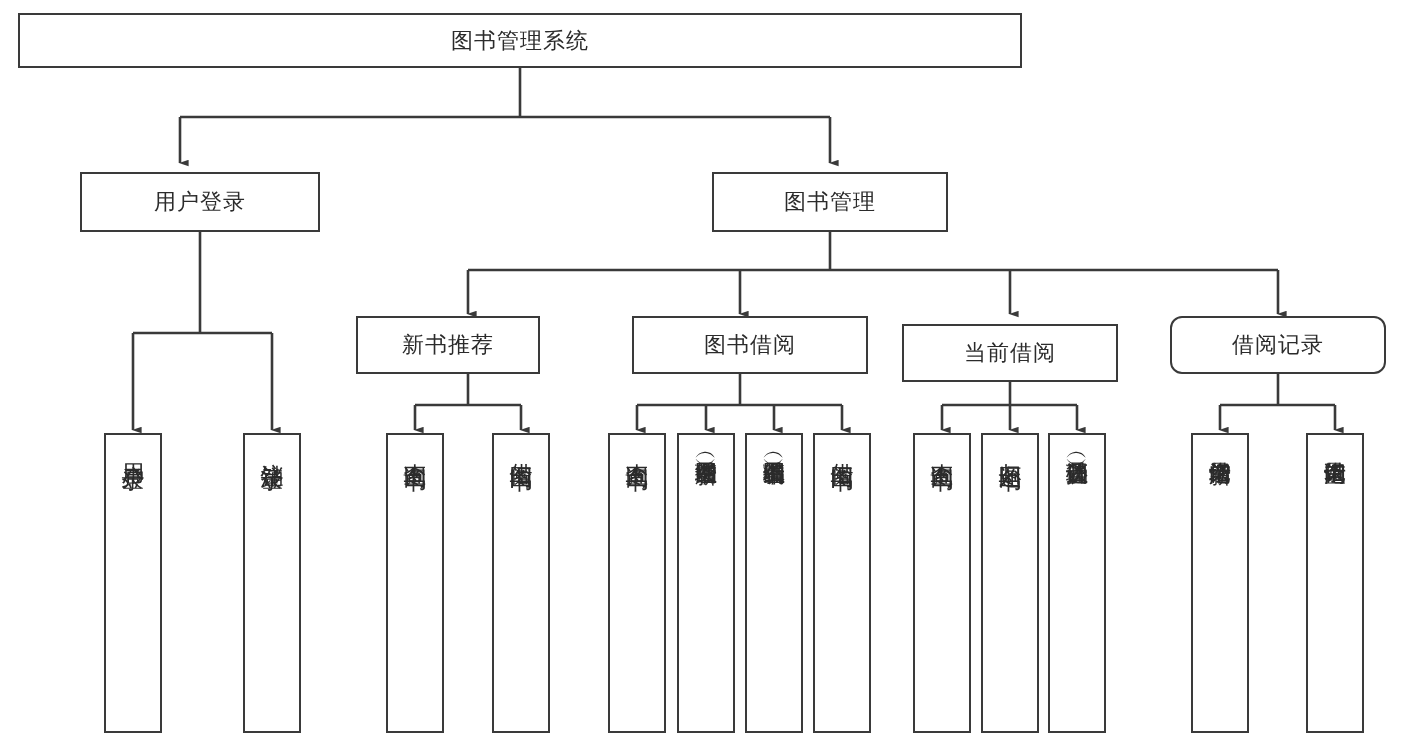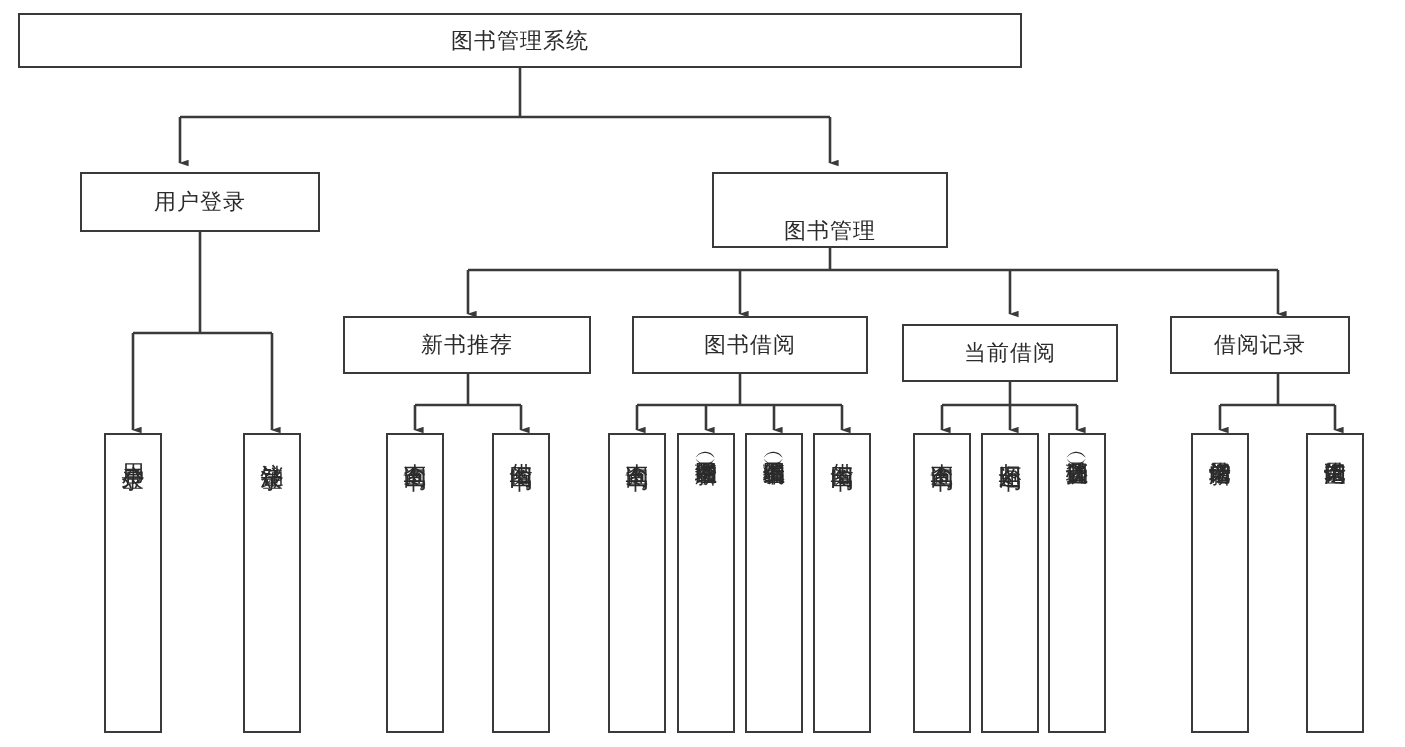--- a/index.html
+++ b/index.html
@@ -124,34 +124,34 @@
     </g>
   </svg>
 
   <div class="node-box horizontal" style="left:18px; top:13px; width:1004px; height:55px;">
     <span>图书管理系统</span>
   </div>
 
   <div class="node-box horizontal" style="left:80px; top:172px; width:240px; height:60px;">
     <span>用户登录</span>
   </div>
-  <div class="node-box horizontal" style="left:712px; top:172px; width:236px; height:76px;align-items:flex-end;">
+  <div class="node-box horizontal" style="left:712px; top:172px; width:236px; height:60px;">
     <span>图书管理</span>
   </div>
 
-  <div class="node-box horizontal" style="left:343px; top:316px; width:248px; height:58px;">
+  <div class="node-box horizontal" style="left:356px; top:316px; width:184px; height:58px;">
     <span>新书推荐</span>
   </div>
   <div class="node-box horizontal" style="left:632px; top:316px; width:236px; height:58px;">
     <span>图书借阅</span>
   </div>
   <div class="node-box horizontal" style="left:902px; top:324px; width:216px; height:58px;">
     <span>当前借阅</span>
   </div>
-  <div class="node-box horizontal" style="left:1170px; top:316px; width:180px; height:58px;">
+  <div class="node-box horizontal" style="left:1170px; top:316px; width:216px; height:58px;border-radius:12px;">
     <span>借阅记录</span>
   </div>
 
   <div class="node-box vertical" style="left:104px; top:433px; width:58px; height:300px;">
     <span class="vlabel">用户登录</span>
   </div>
   <div class="node-box vertical" style="left:243px; top:433px; width:58px; height:300px;">
     <span class="vlabel">注销登录</span>
   </div>
 

